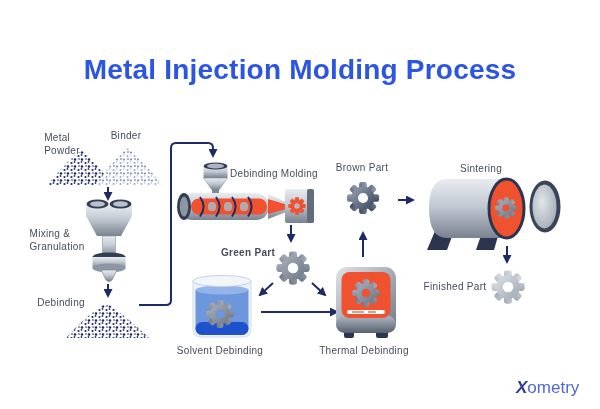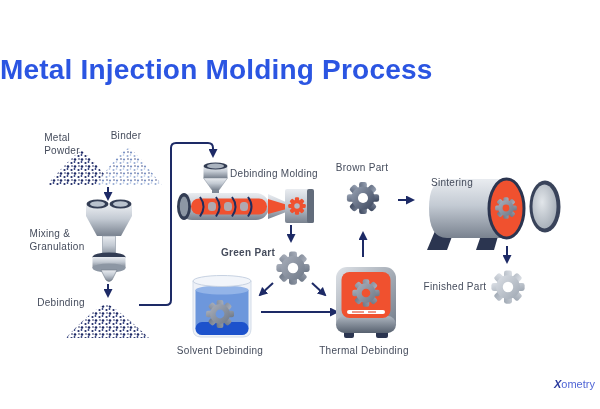--- a/index.html
+++ b/index.html
@@ -1,34 +1,34 @@
 <!DOCTYPE html>
 <html><head>
 <meta charset="utf-8">
 <style>
   html,body{margin:0;padding:0;}
   body{width:600px;height:409px;background:#ffffff;overflow:hidden;position:relative;
        font-family:"Liberation Sans", sans-serif;}
   .stage{position:absolute;inset:0;width:600px;height:409px;}
-  .title{position:absolute;left:0;top:54px;width:600px;
+  .title{position:absolute;left:0;top:54px;width:600px;text-align:center;
          font-size:28px;font-weight:700;color:#2b55e2;letter-spacing:.2px;}
   .label{position:absolute;transform:translateX(-50%);white-space:pre-line;
          text-align:left;font-size:10px;line-height:1.3;color:#454c5c;letter-spacing:.3px;}
   .lbl-metal-powder{left:62px;top:131px;}
   .lbl-binder{left:126px;top:129px;}
   .lbl-mixing{left:57px;top:227px;}
   .lbl-feedstock{left:61px;top:296px;}
   .lbl-injection{left:274px;top:167px;}
   .lbl-green{left:248px;top:246px;font-weight:bold;}
   .lbl-brown{left:362px;top:161px;}
-  .lbl-sintering{left:452px;top:162px;margin-top:14px;}
+  .lbl-sintering{left:481px;top:162px;}
   .lbl-solvent{left:220px;top:344px;}
   .lbl-thermal{left:364px;top:344px;}
   .lbl-finished{left:455px;top:280px;}
-  .logo{position:absolute;left:516px;top:378px;font-size:11px;margin-left:38px;}
+  .logo{position:absolute;left:516px;top:378px;font-size:17px;}
   .logo .x{font-weight:800;color:#2b3b9e;font-style:italic;}
   .logo .rest{font-weight:500;color:#5166d6;}
   svg{display:block;}
 </style>
 </head>
 <body>
 
 <svg class="stage" viewBox="0 0 600 409">
   <defs>
     <marker id="ah" markerUnits="userSpaceOnUse" markerWidth="9" markerHeight="9" refX="7" refY="4.5" orient="auto">

